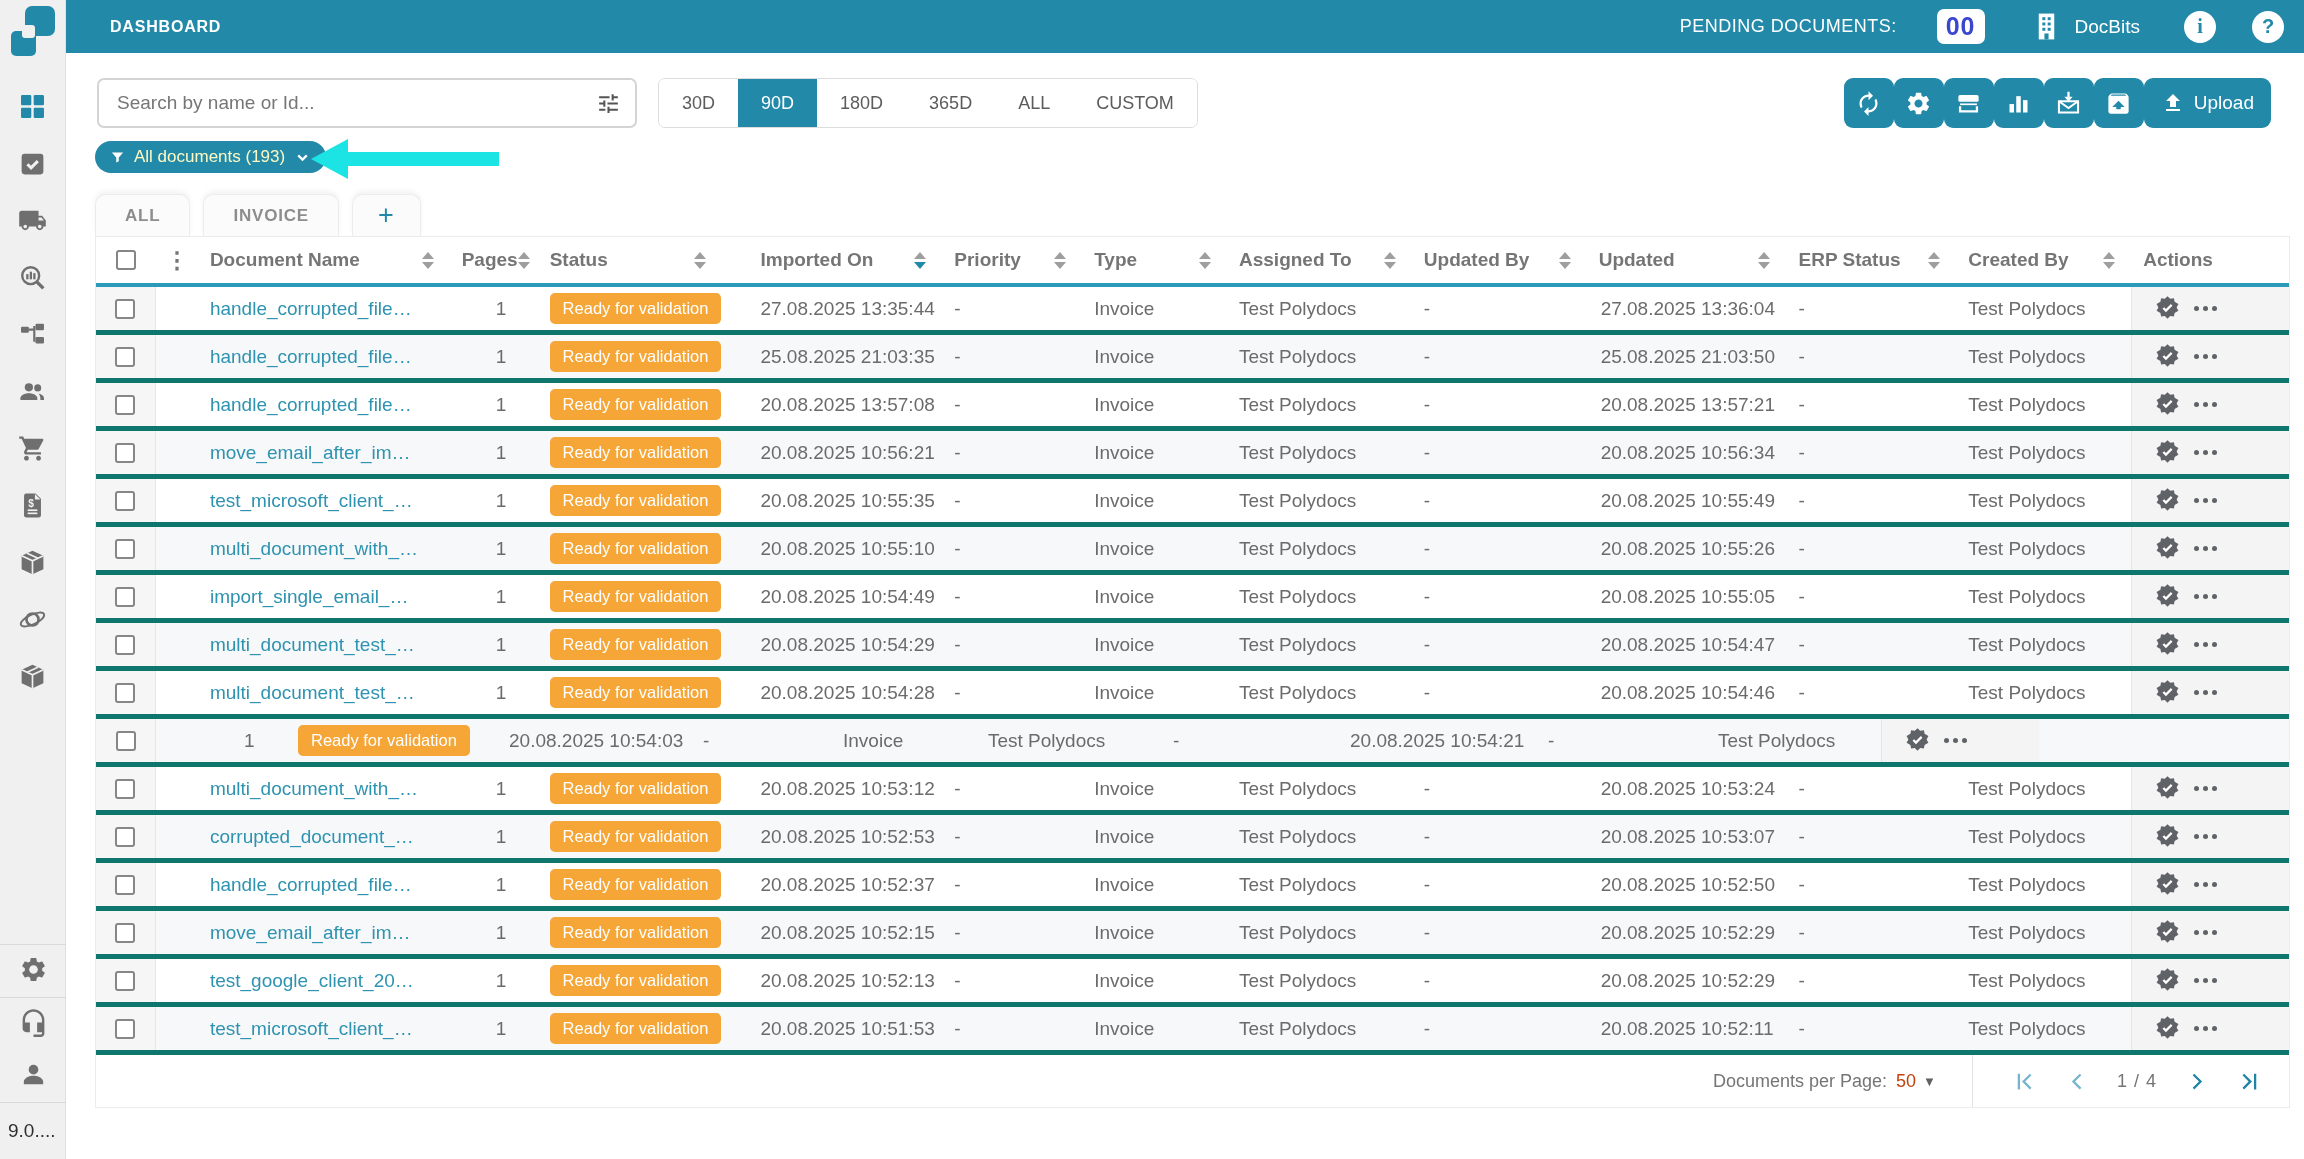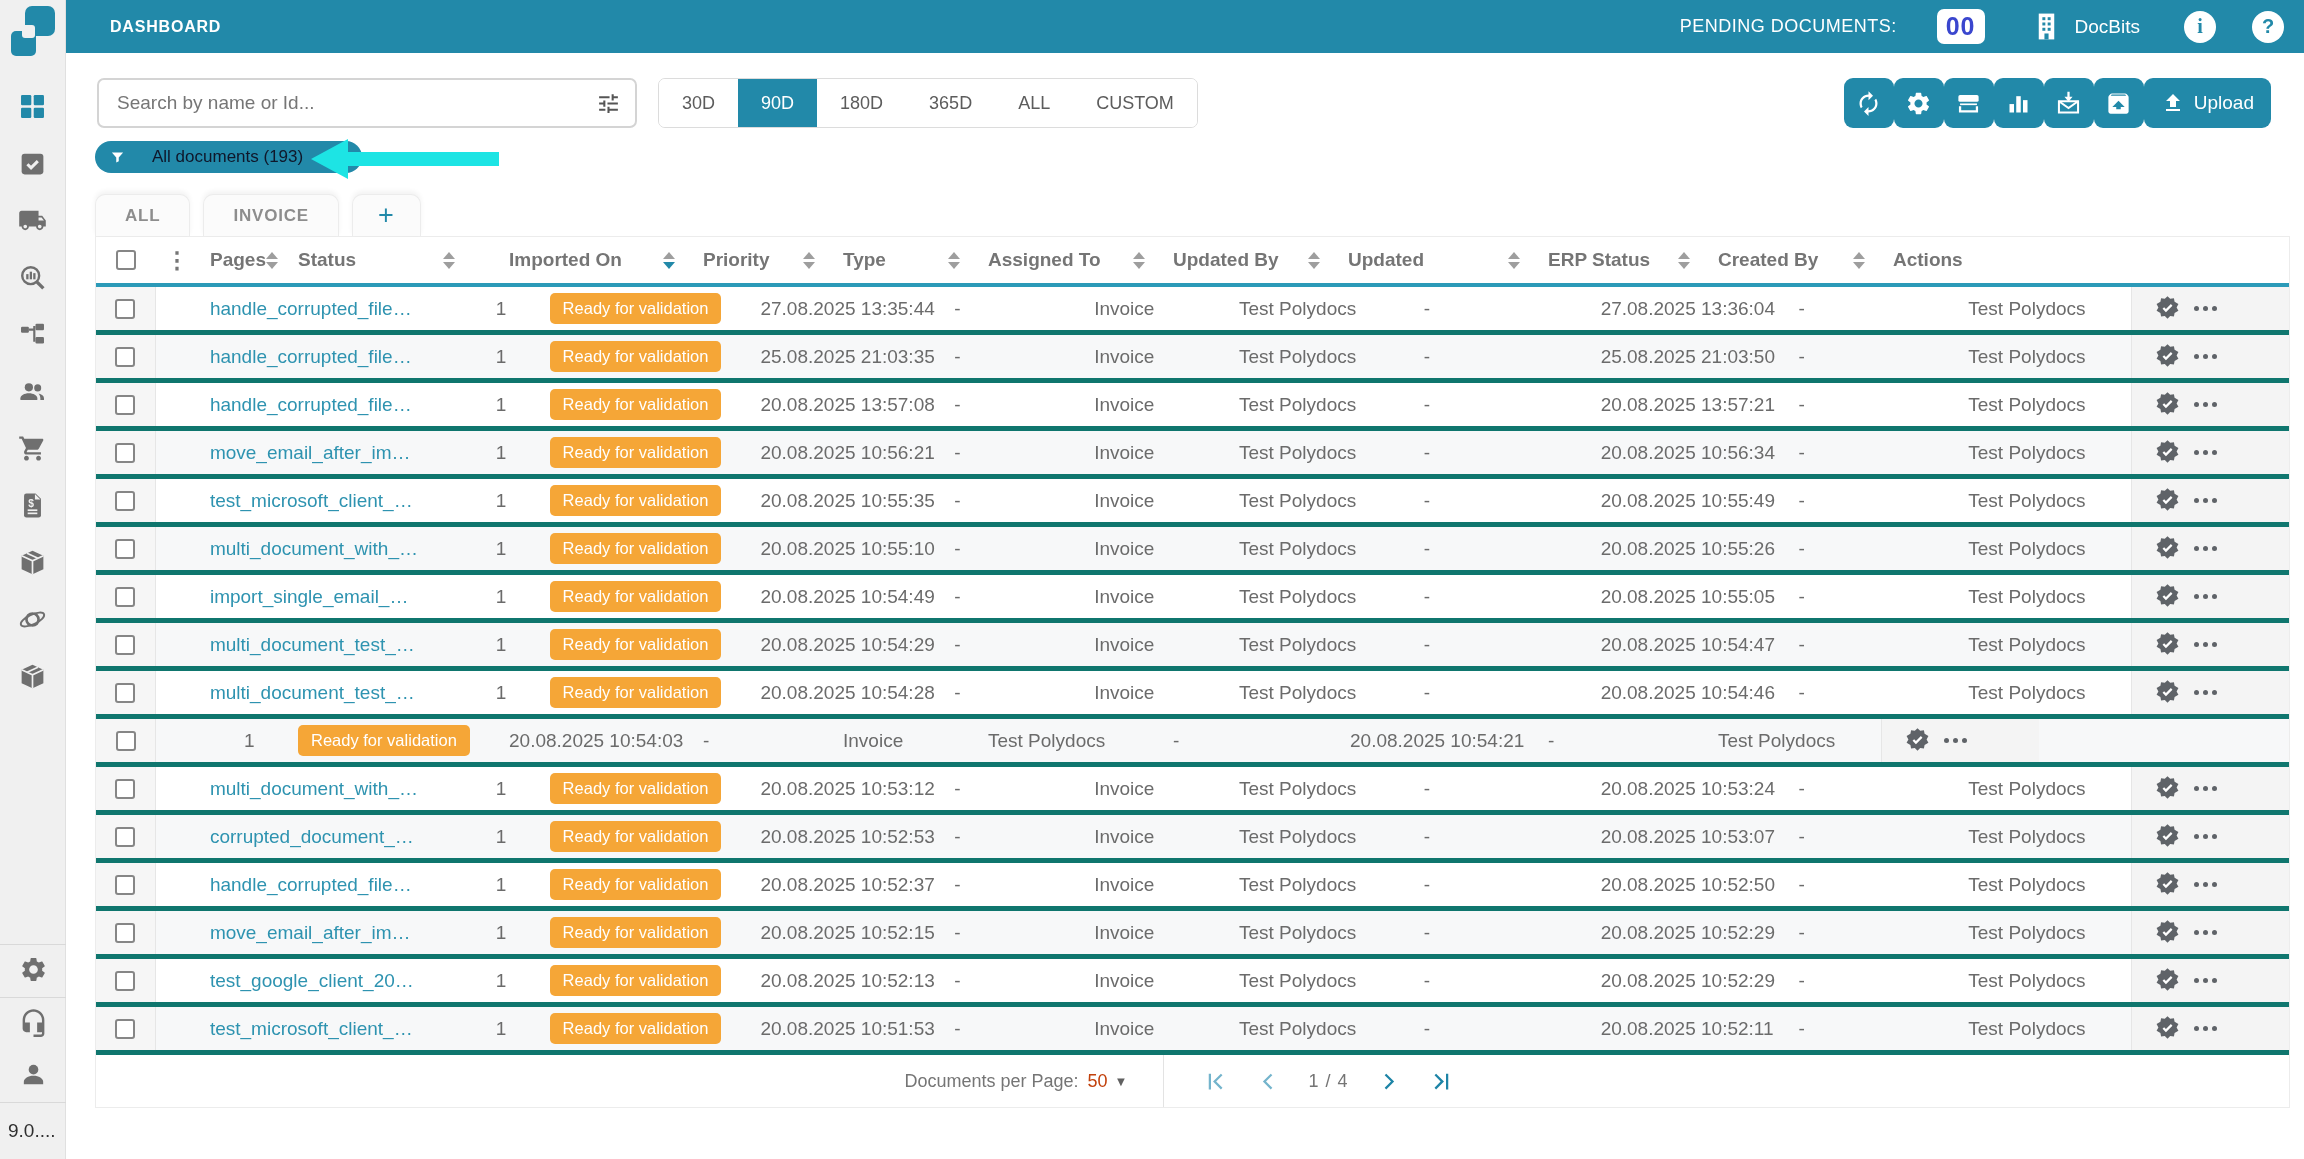--- a/index.html
+++ b/index.html
@@ -43,21 +43,21 @@
   .time-btn { border:none; background:#fff; font-family:inherit; font-size:18px; font-weight:500; color:#5c5c5c; padding:0 23px; cursor:pointer; }
   .time-btn.active { background:#2289A9; color:#ffffff; }
 
   .action-buttons { position:absolute; top:78px; right:33px; display:flex; gap:0; }
   .icon-btn { width:50px; height:50px; background:#2289A9; border:none; border-radius:9px; display:flex; align-items:center; justify-content:center; cursor:pointer; }
   .icon-btn svg { width:27px; height:27px; fill:#fff; }
   .upload-btn { height:50px; background:#2289A9; border:none; border-radius:9px; color:#fff; display:flex; align-items:center; gap:9px; padding:0 17px; font-size:19px; font-weight:500; font-family:inherit; cursor:pointer; }
   .upload-btn svg { width:24px; height:24px; fill:#fff; }
 
   
-  .filter-chip { position:absolute; left:95px; top:141px; height:32px; background:#2289A9; border-radius:17px; color:#0f172a; display:flex; align-items:center; gap:27px; padding:0 15px; font-size:17px; cursor:pointer; }
+  .filter-chip { position:absolute; left:95px; top:141px; height:32px; background:#2289A9; border-radius:17px; color:#fef9c3; display:flex; align-items:center; gap:9px; padding:0 15px; font-size:17px; cursor:pointer; }
   .annotation-arrow { position:absolute; left:311px; top:138px; z-index:4; }
 
   
   .tabs { position:absolute; left:95px; top:194px; display:flex; gap:13px; align-items:flex-end; z-index:3; }
   .tab { height:42px; background:#fbfbfb; border:1px solid #ececec; border-bottom:none; border-radius:10px 10px 0 0; box-shadow:0 -3px 5px rgba(0,0,0,0.05); display:flex; align-items:center; justify-content:center; padding:0 29px; font-size:17px; font-weight:700; color:#8d8d8d; letter-spacing:0.8px; cursor:pointer; }
   .tab.add-tab { padding:0 25px; color:#2289A9; font-size:27px; font-weight:400; }
 
   
   .table-card { position:absolute; left:95px; top:236px; width:2195px; background:#fff; border:1px solid #ececec; z-index:2; }
   .tr { display:flex; align-items:stretch; }
@@ -92,21 +92,21 @@
   .cell.c-updated { padding-left:14px; }
   .row .c-actions { background:#f4f4f4; border-left:1px solid #e6e6e6; padding-left:22px; gap:13px; }
   .doc-link { color:#2E93B0; cursor:pointer; }
   .badge { background:#F5A637; color:#fff; font-size:16.5px; font-weight:500; padding:6px 13px; border-radius:5px; }
   .checkbox { width:20px; height:20px; border:2px solid #868686; border-radius:3px; background:#fff; cursor:pointer; }
   .dots { display:flex; gap:4px; cursor:pointer; }
   .dots i { width:5px; height:5px; border-radius:50%; background:#5f6368; }
   .seal { cursor:pointer; display:flex; }
 
   
-  .table-footer { height:52px; display:flex; align-items:center; justify-content:center; font-size:18px; color:#757575; }
+  .table-footer { height:52px; display:flex; align-items:center; justify-content:flex-end; font-size:18px; color:#757575; }
   .per-page-val { color:#c2410c; margin:0 7px 0 9px; }
   .caret { font-size:13px; color:#616161; margin-right:36px; cursor:pointer; }
   .foot-div { width:1px; height:52px; background:#e3e3e3; margin-right:38px; }
   .pg-btn { background:none; border:none; cursor:pointer; display:flex; align-items:center; margin-right:26px; padding:0; }
   .pg-indicator { color:#757575; margin-right:26px; letter-spacing:1px; }
   .pg-last { margin-right:26px; }
 </style>
 </head>
 <body>
 
@@ -342,20 +342,27 @@
     <div class="tab">INVOICE</div>
     <div class="tab add-tab">+</div>
   </div>
 
 <div class="table-card">
   <div class="tr head" id="table-header">
     <div class="th c-sel" style="padding-left:0;">
         <div class="checkbox"></div>
       </div>
     <div class="th c-kebab">⋮</div>
+  <div class="th c-name">
+        <span>Document Name</span>
+        <span class="sort">
+          <i class="tri-up"></i>
+          <i class="tri-down"></i>
+        </span>
+      </div>
       <div class="th c-pages">
         <span>Pages</span>
         <span class="sort">
           <i class="tri-up"></i>
           <i class="tri-down"></i>
         </span>
       </div>
       <div class="th c-status">
         <span>Status</span>
         <span class="sort">

